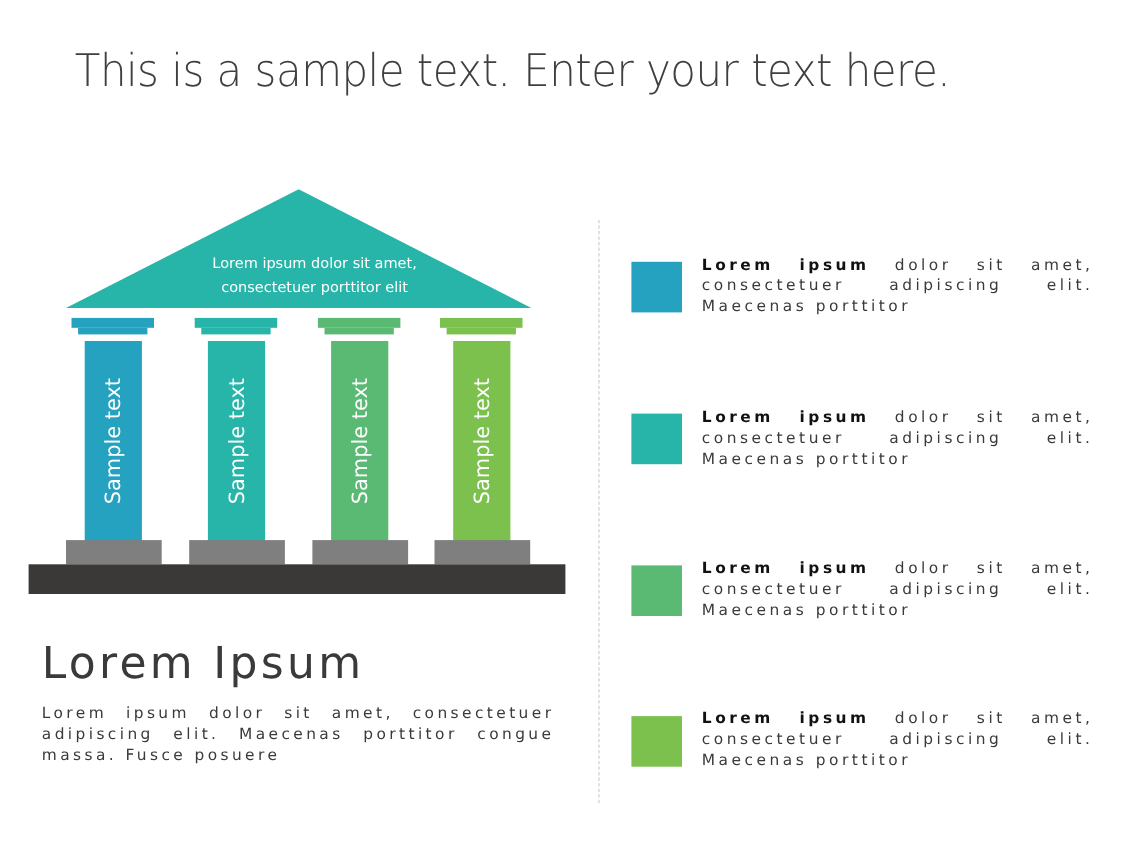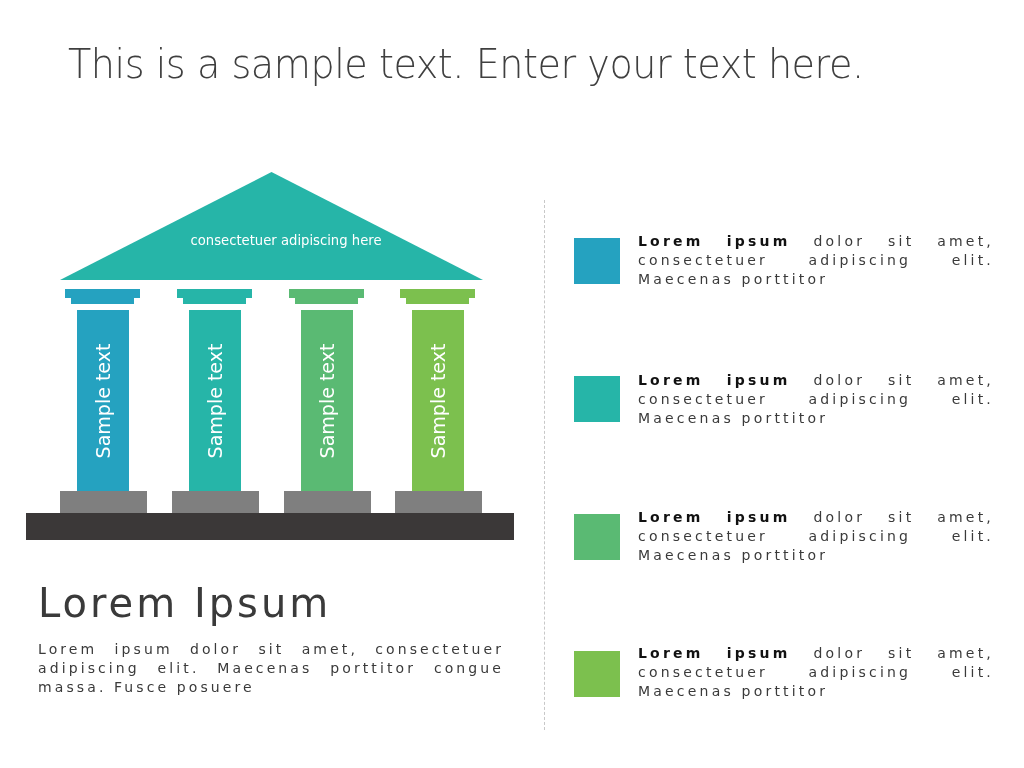--- a/index.html
+++ b/index.html
@@ -25,21 +25,22 @@
 </head>
 <body>
 
 <div class="abs title">This is a sample text. Enter your text here.</div>
 
 <div>
   <svg class="abs roof" viewBox="0 0 423 108" preserveAspectRatio="none">
     <polygon points="211.5,0 423,108 0,108" fill="#26b5a8"></polygon>
   </svg>
   <div class="abs roof-text">
-    <div>consectetuer adipiscing here</div>
+    <div>Lorem ipsum dolor sit amet,</div>
+    <div>consectetuer porttitor elit</div>
   </div>
 
   <div class="abs cap-top" style="left:65px;top:289px;width:75px;background:#25a2c0;"></div>
   <div class="abs cap-bot" style="left:71px;top:298px;width:63px;background:#25a2c0;"></div>
   <div class="abs shaft" style="left:77px;background:#25a2c0;">
     <span>Sample text</span>
   </div>
   <div class="abs plinth" style="left:60px;"></div>
 
   <div class="abs cap-top" style="left:177px;top:289px;width:75px;background:#26b5a8;"></div>

